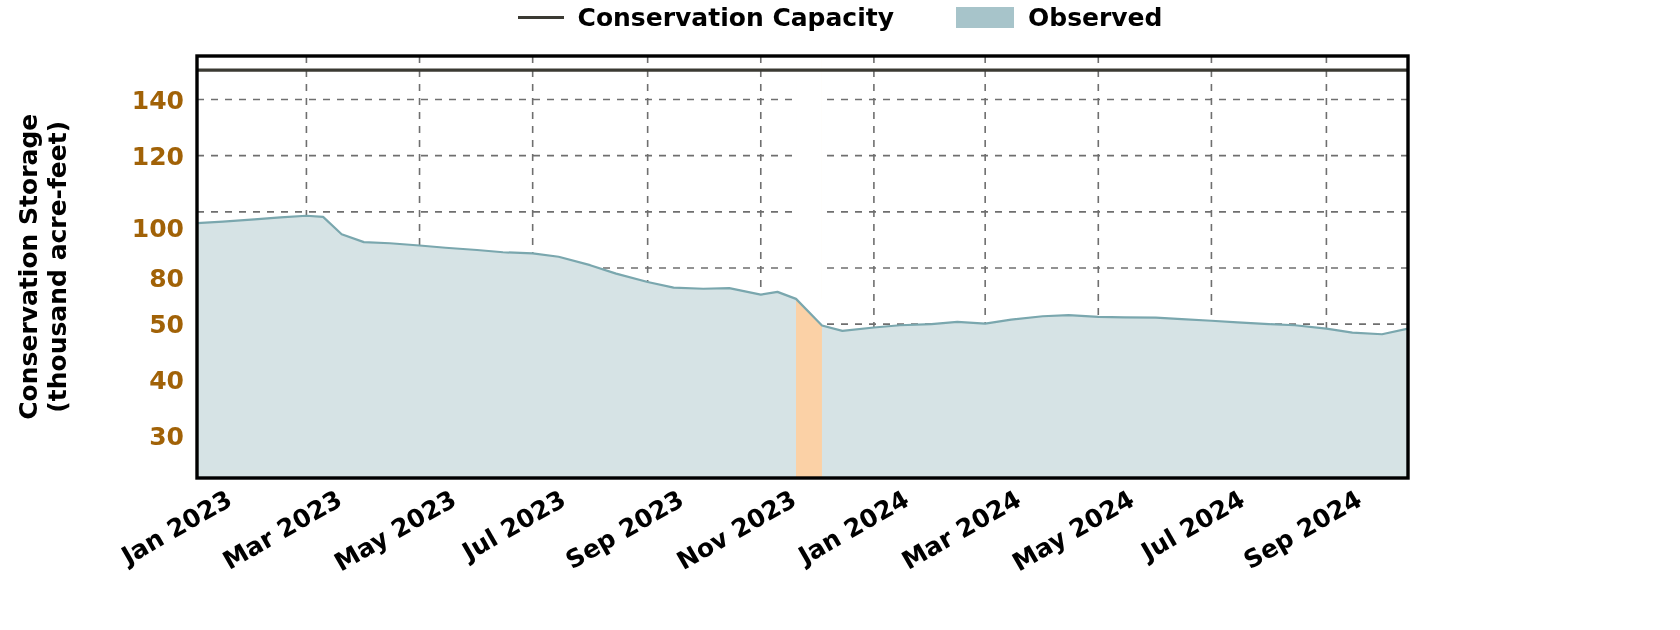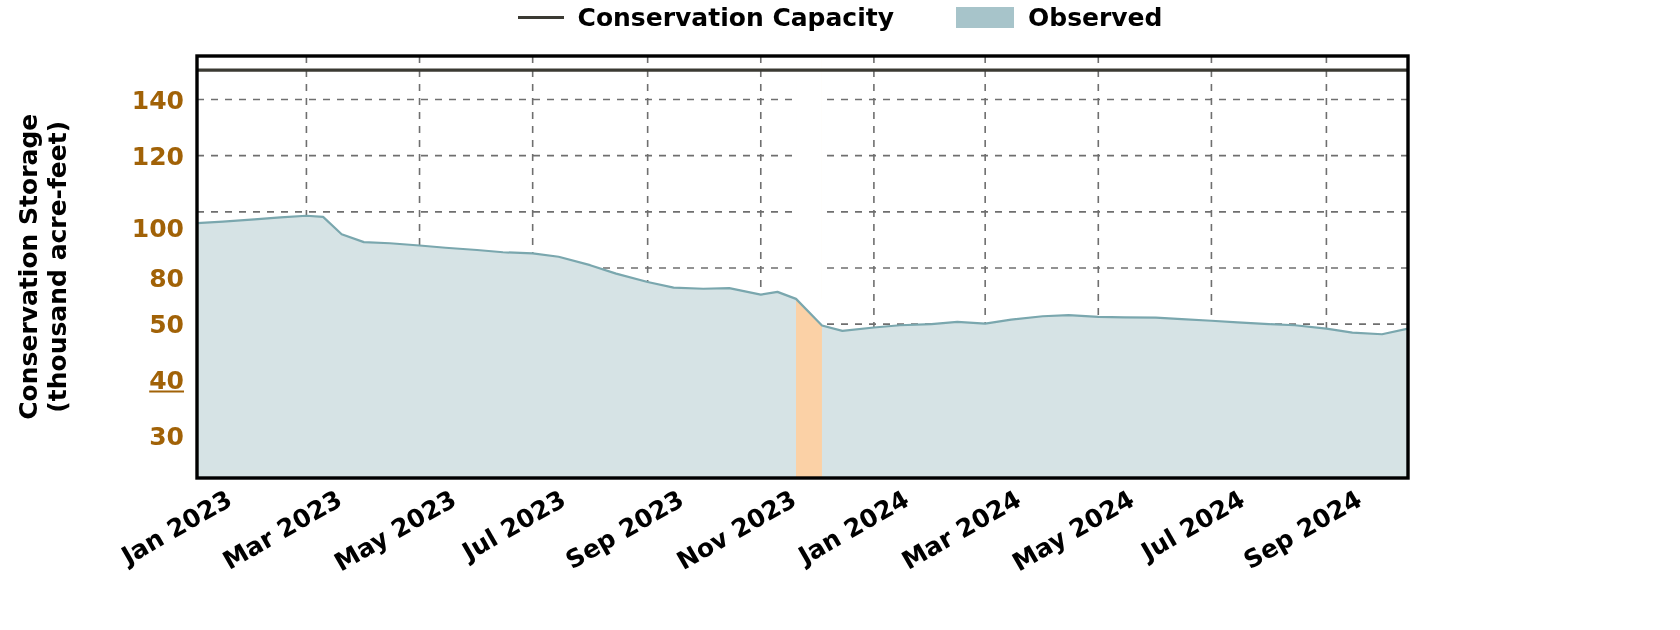--- a/index.html
+++ b/index.html
@@ -134,21 +134,21 @@
 
   <div id="ylabel-wrap">
     <div id="ylabel">
       <span>Conservation Storage</span><br>
       <span>(thousand acre-feet)</span>
     </div>
   </div>
 
   <div id="ytick-col">
       <div class="ytick" style="top: 436.446px;">30</div>
-      <div class="ytick" style="top: 380.291px; text-decoration: underline;">40</div>
+      <div class="ytick" style="top: 380.291px;">40</div>
       <div class="ytick" style="top: 324.137px;">50</div>
       <div class="ytick" style="top: 278px;">80</div>
       <div class="ytick" style="top: 228px;">100</div>
       <div class="ytick" style="top: 155.674px;">120</div>
       <div class="ytick" style="top: 99.5196px;">140</div>
     </div>
 
   <div id="xtick-col">
       <div class="xtick" style="left: 100.615px; position: absolute;">Jan 2023</div>
       <div class="xtick" style="left: 201.276px; position: absolute;">Mar 2023</div>

